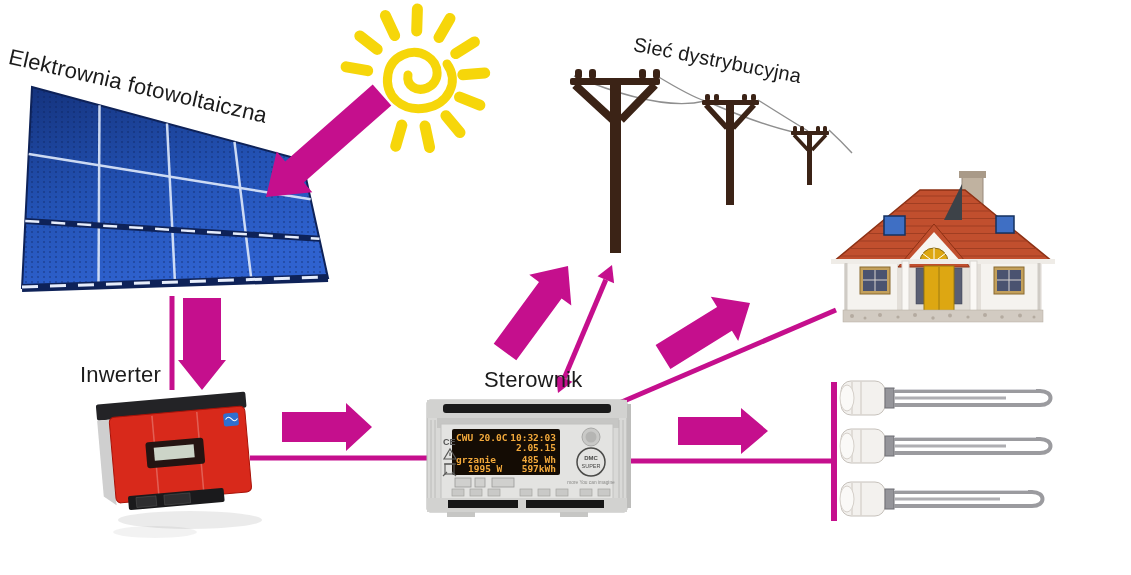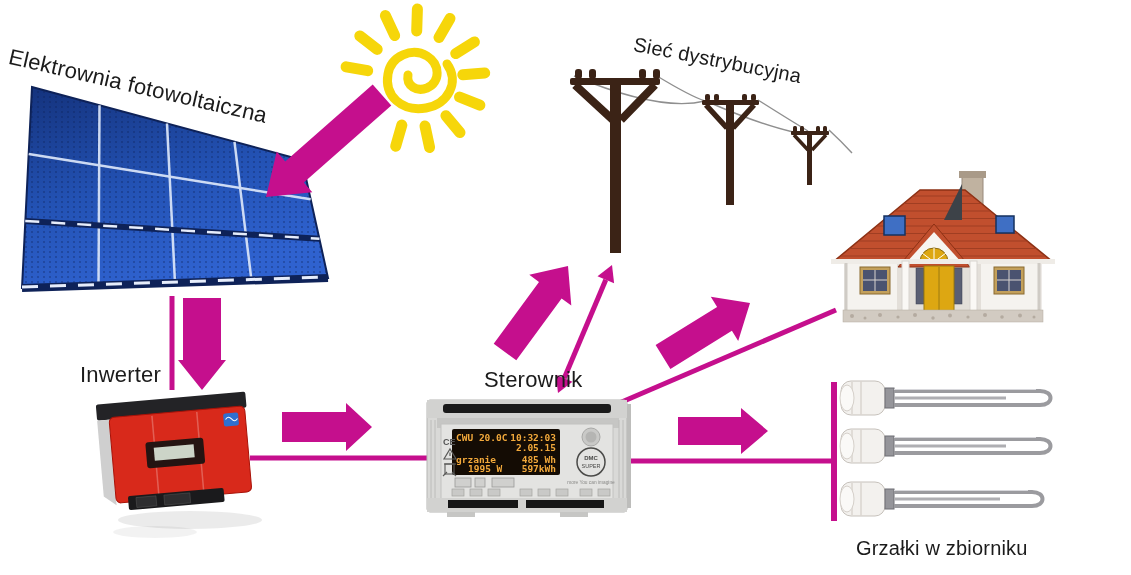--- a/index.html
+++ b/index.html
@@ -319,15 +319,14 @@
       <polygon class="magfill" points="516.3,360.3 561.6,298.5 571.3,305.6 568,266 529.3,274.8 539,281.9 493.7,343.7"></polygon>
       <polygon class="magfill" points="670.4,368.9 731.9,330.7 738.2,340.9 750,303 710.8,296.7 717.1,306.9 655.6,345.1"></polygon>
       <polygon class="magfill" points="678,417 741,417 741,408 768,431 741,454 741,445 678,445"></polygon>
     </g>
   </svg>
 
   <div class="lbl rot-solar">Elektrownia fotowoltaiczna</div>
   <div class="lbl rot-grid">Sieć dystrybucyjna</div>
   <div class="lbl inverter">Inwerter</div>
   <div class="lbl controller">Sterownik</div>
-  <div class="lbl heaters">Grzałki w zbiorniku</div>
 
 </div>
 
 </body></html>

